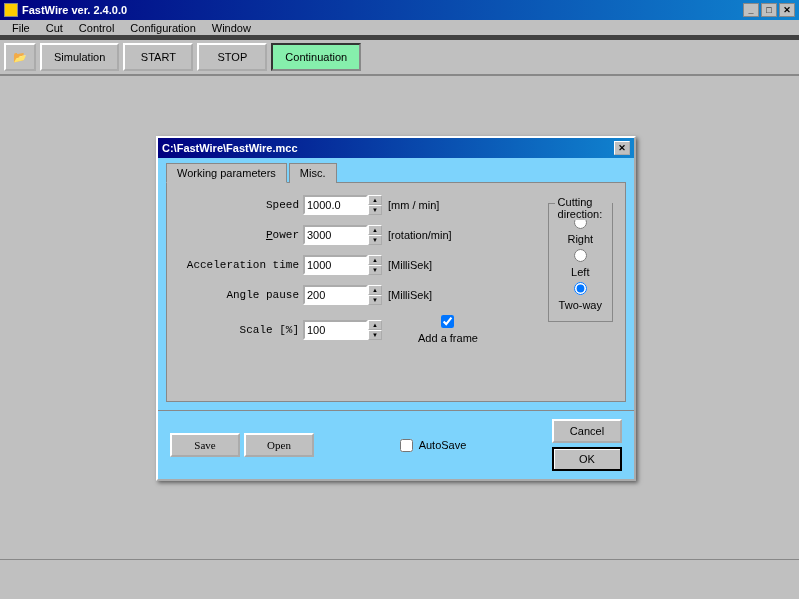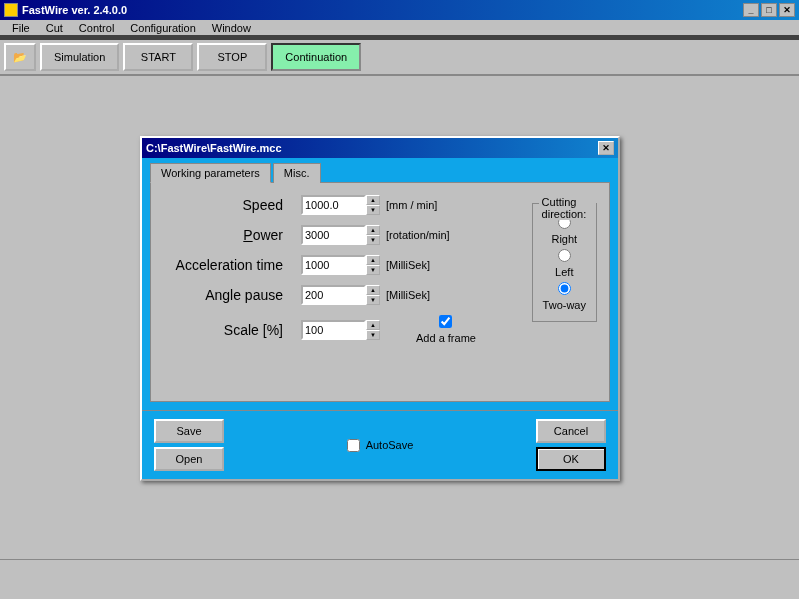--- a/index.html
+++ b/index.html
@@ -124,23 +124,23 @@
       display: flex;
       align-items: center;
       padding: 0 4px;
       font-size: 11px;
     }
 
     
     .dialog {
       position: absolute;
       top: 60px;
-      left: 140px;
+      left: 156px;
       width: 480px;
-      background: #0ea5e9;
+      background: #7dd3fc;
       border: 2px outset #fff;
       box-shadow: 2px 2px 4px rgba(0,0,0,0.5);
     }
     .dialog-title-bar {
       background: linear-gradient(to right, #000080, #1084d0);
       color: white;
       height: 20px;
       display: flex;
       align-items: center;
       justify-content: space-between;
@@ -197,22 +197,23 @@
 
     
     .form-row {
       display: flex;
       align-items: center;
       margin-bottom: 10px;
     }
     .form-label {
       text-align: right;
       width: 120px;
-      margin-right: 18px;
-      font-size: 14px;
+      margin-right: 4px;
+      font-size: 11px;
+      font-family: Liberation Mono, monospace;
     }
     .form-label u { text-decoration: underline; }
     .spinbox {
       display: flex;
       align-items: center;
       height: 20px;
     }
     .spinbox input {
       width: 65px;
       height: 20px;
@@ -278,22 +279,23 @@
     
     .dialog-buttons {
       display: flex;
       justify-content: space-between;
       align-items: center;
       padding: 8px 12px;
       border-top: 1px solid #888;
     }
     .dialog-buttons-left {
       display: flex;
-      flex-direction: column;
-      gap: 4px;
+      flex-direction: row;
+      gap: 4px;
+      font-family: Liberation Serif, serif;
     }
     .dialog-buttons-center {
       display: flex;
       align-items: center;
       gap: 6px;
     }
     .dialog-buttons-right {
       display: flex;
       flex-direction: column;
       gap: 4px;

